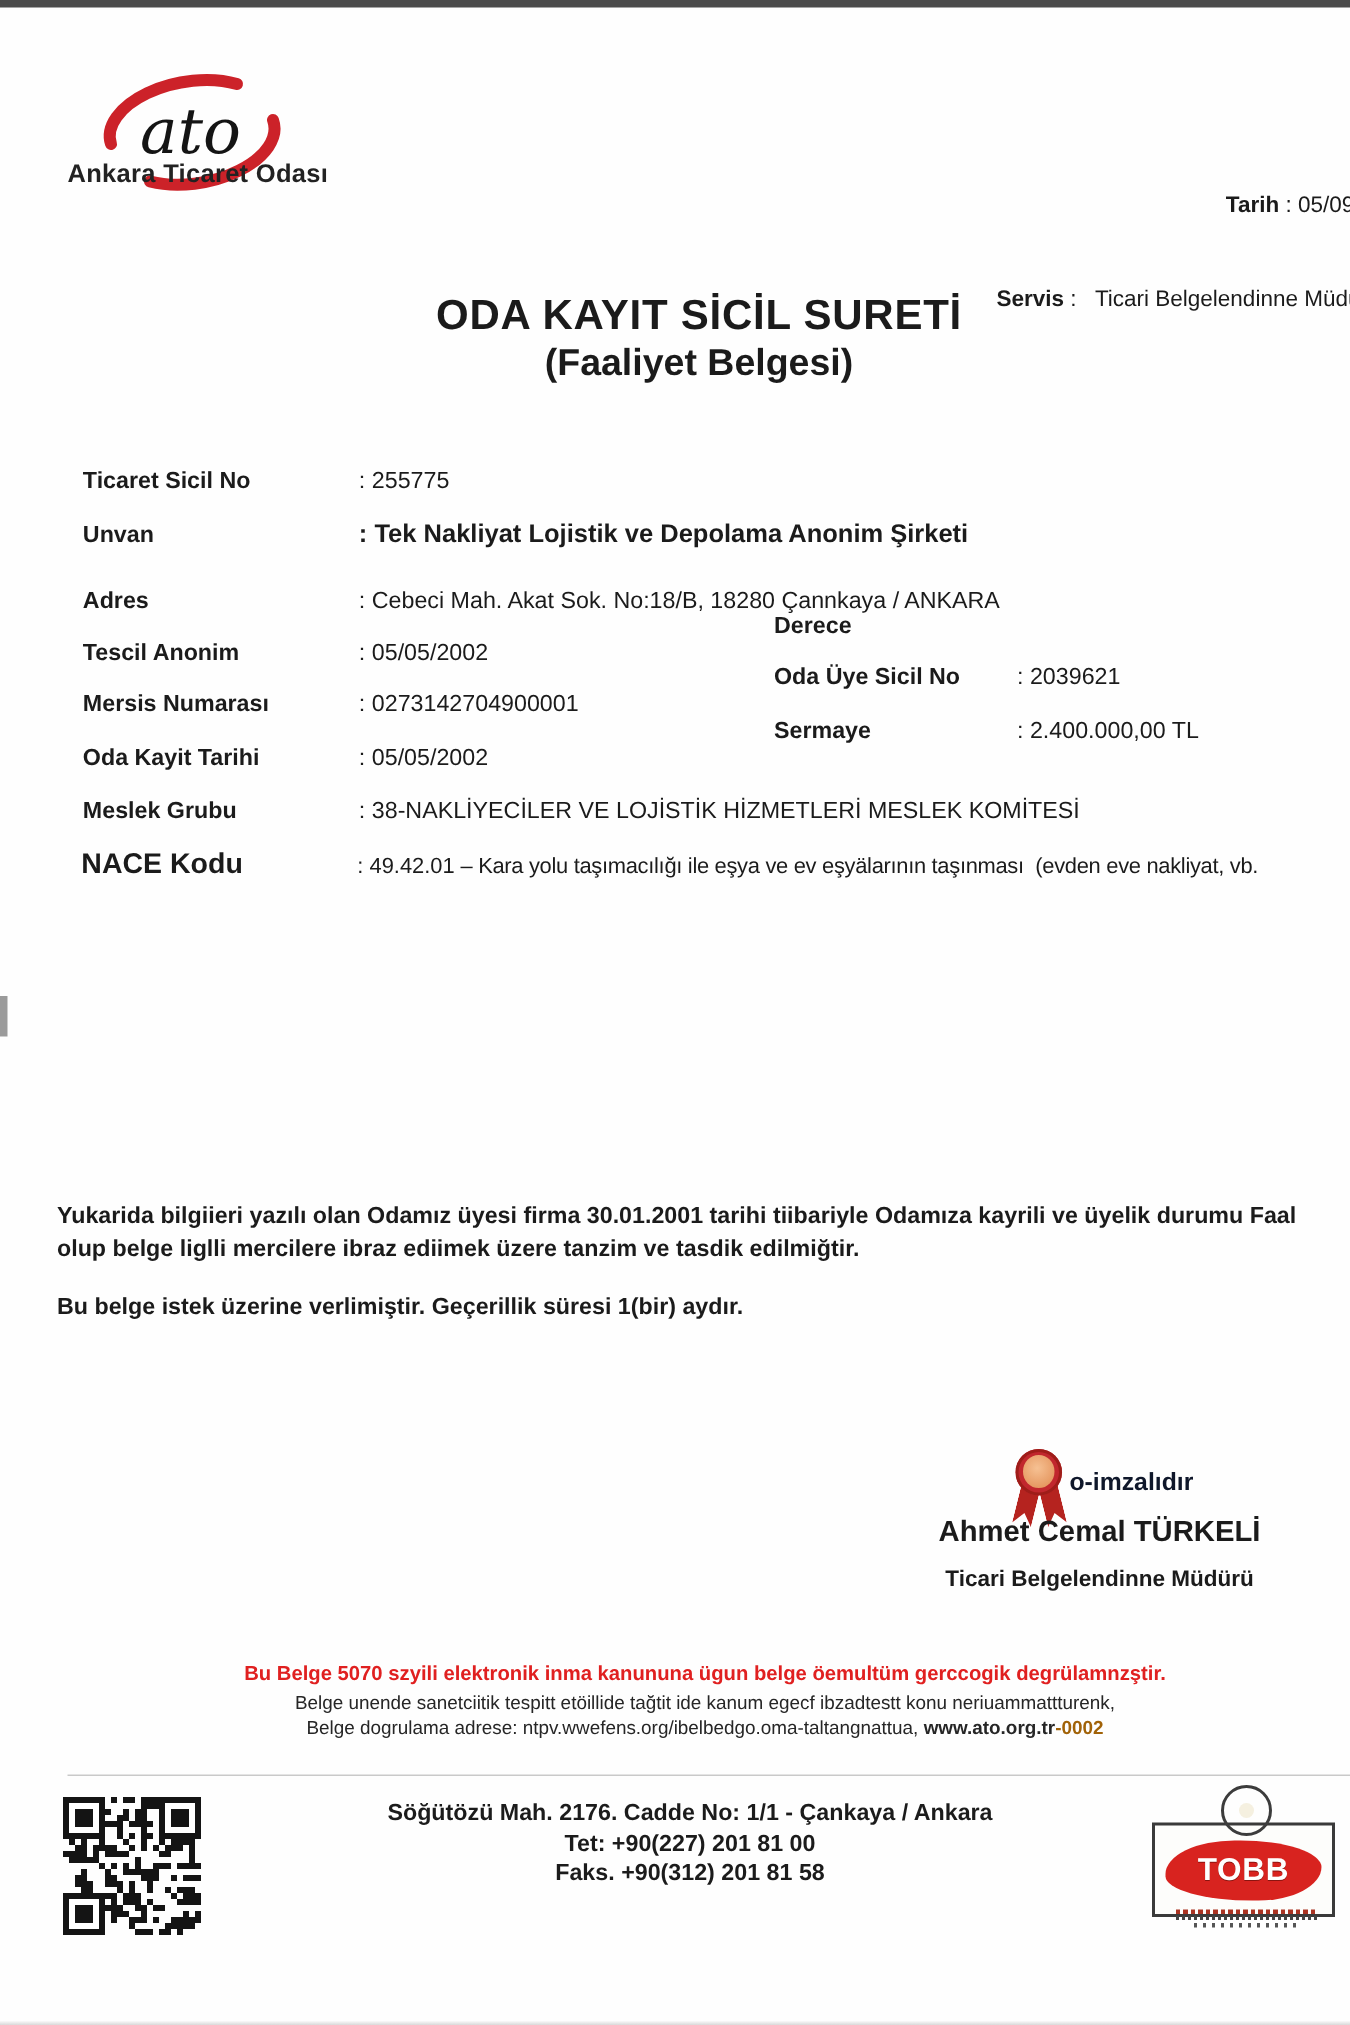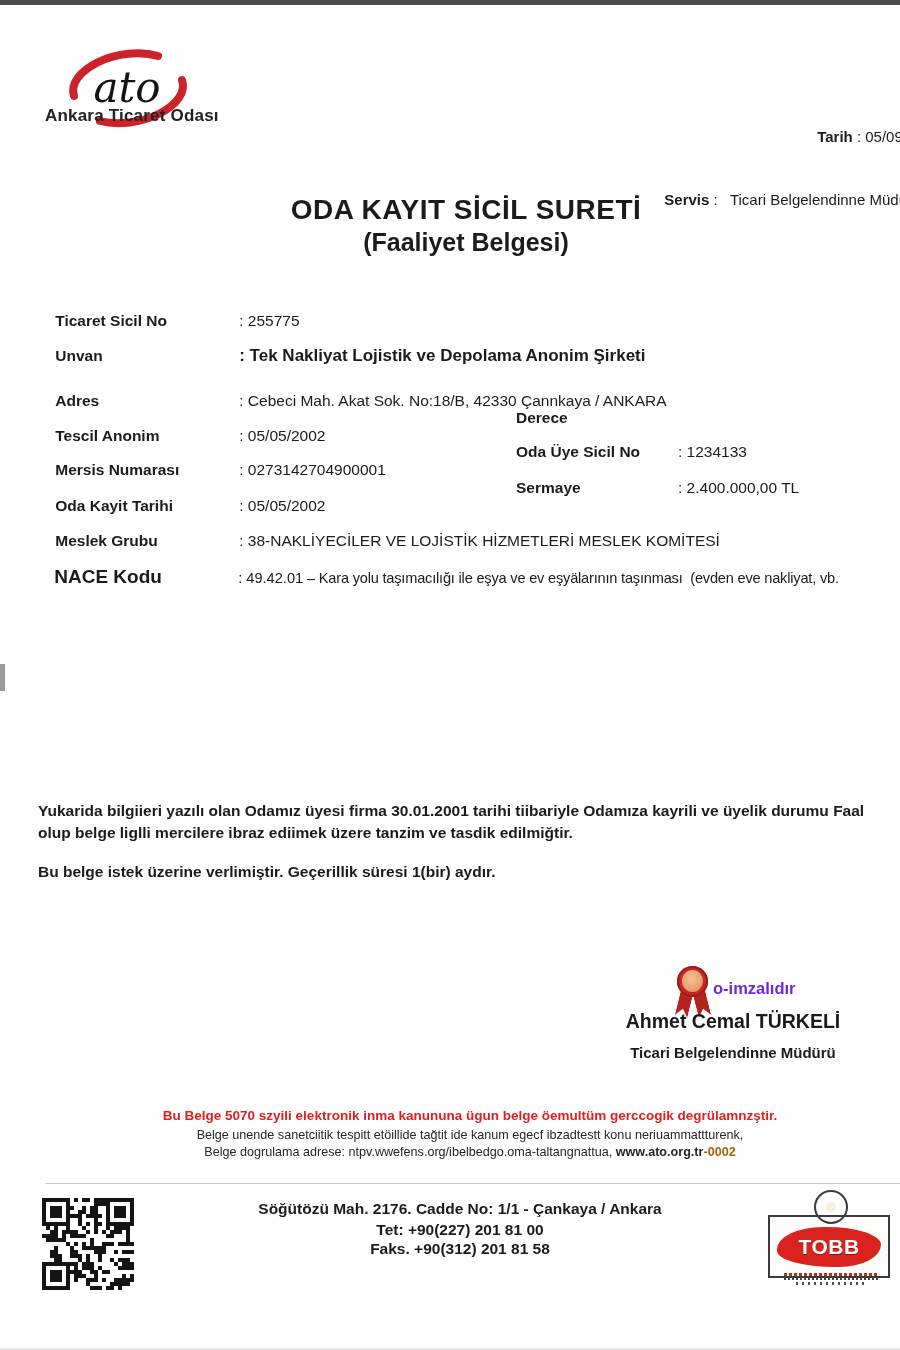--- a/index.html
+++ b/index.html
@@ -39,21 +39,21 @@
   
   .seal{position:absolute;left:675px;top:966px;width:36px;height:54px;}
   .seal .rib{position:absolute;top:22px;width:13px;height:29px;background:#b5231f;
     clip-path:polygon(0 0,100% 0,100% 100%,50% 72%,0 100%);}
   .seal .rib.l{left:3px;transform:rotate(14deg);}
   .seal .rib.r{right:3px;transform:rotate(-14deg);}
   .seal .disc{position:absolute;left:2px;top:0;width:31px;height:31px;border-radius:50%;
     background:#c1272d;box-shadow:inset 0 0 0 2px #9e1d19;}
   .seal .disc::after{content:"";position:absolute;left:5px;top:4px;width:21px;height:22px;border-radius:50%;
     background:radial-gradient(circle at 45% 40%, #f6c193, #e08a50);}
-  .eimza{position:absolute;left:713px;top:979px;color:#6d28d9;font-weight:bold;font-size:16.5px;}
+  .eimza{position:absolute;left:713px;top:979px;color:#0f172a;font-weight:bold;font-size:16.5px;}
   .sig-name{position:absolute;left:610px;top:1010px;width:246px;text-align:center;font-size:19.5px;font-weight:bold;}
   .sig-title{position:absolute;left:610px;top:1044px;width:246px;text-align:center;font-size:15px;font-weight:bold;}
 
   
   .legal1{position:absolute;left:30px;top:1108px;width:880px;text-align:center;
     color:#e02020;font-weight:bold;font-size:13.5px;}
   .legal2{position:absolute;left:30px;top:1128px;width:880px;text-align:center;font-size:12.6px;color:#262626;}
   .legal3{position:absolute;left:30px;top:1145px;width:880px;text-align:center;font-size:12.6px;color:#262626;white-space:pre;}
   .legal3 .site{font-weight:bold;}
   .legal3 .suffix{color:#a16207;font-weight:bold;}
@@ -111,29 +111,29 @@
   <div class="title1">ODA KAYIT SİCİL SURETİ</div>
   <div class="title2">(Faaliyet Belgesi)</div>
 
   <div class="row" style="top:294px">
     <span class="lbl">Ticaret Sicil No</span><span class="val">: 255775</span>
   </div>
   <div class="row unvan" style="top:328px">
     <span class="lbl">Unvan</span><span class="val">: Tek Nakliyat Lojistik ve Depolama Anonim Şirketi</span>
   </div>
   <div class="row" style="top:374px">
-    <span class="lbl">Adres</span><span class="val">: Cebeci Mah. Akat Sok. No:18/B, 42330 Çannkaya / ANKARA</span>
+    <span class="lbl">Adres</span><span class="val">: Cebeci Mah. Akat Sok. No:18/B, 18280 Çannkaya / ANKARA</span>
   </div>
   <div class="row" style="top:409px">
     <span class="lbl">Tescil Anonim</span><span class="val">: 05/05/2002</span>
     <span class="rcol"><span class="lbl2">Derece</span><span class="val"></span></span>
   </div>
   <div class="row" style="top:443px">
     <span class="lbl">Mersis Numarası</span><span class="val">: 0273142704900001</span>
-    <span class="rcol"><span class="lbl2">Oda Üye Sicil No</span><span class="val">: 1234133</span></span>
+    <span class="rcol"><span class="lbl2">Oda Üye Sicil No</span><span class="val">: 2039621</span></span>
   </div>
   <div class="row" style="top:479px">
     <span class="lbl">Oda Kayit Tarihi</span><span class="val">: 05/05/2002</span>
     <span class="rcol"><span class="lbl2">Sermaye</span><span class="val">: 2.400.000,00 TL</span></span>
   </div>
   <div class="row" style="top:514px">
     <span class="lbl">Meslek Grubu</span><span class="val">: 38-NAKLİYECİLER VE LOJİSTİK HİZMETLERİ MESLEK KOMİTESİ</span>
   </div>
   <div class="row nace" style="top:550px">
     <span class="lbl" style="font-size:19px">NACE Kodu</span><span class="val nace-code">: 49.42.01</span><span class="val nace-rest"> – Kara yolu taşımacılığı ile eşya ve ev eşyälarının taşınması  (evden eve nakliyat, vb.</span>

